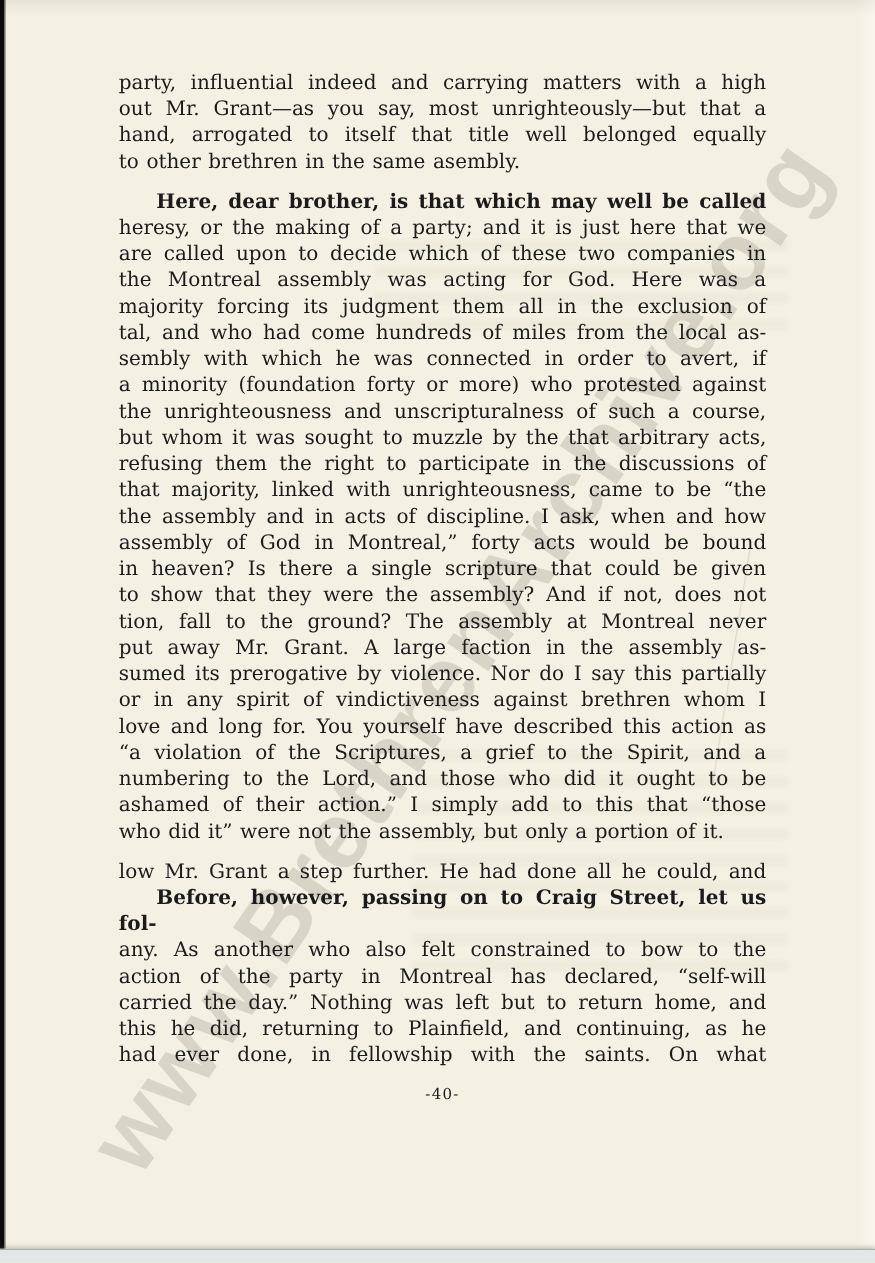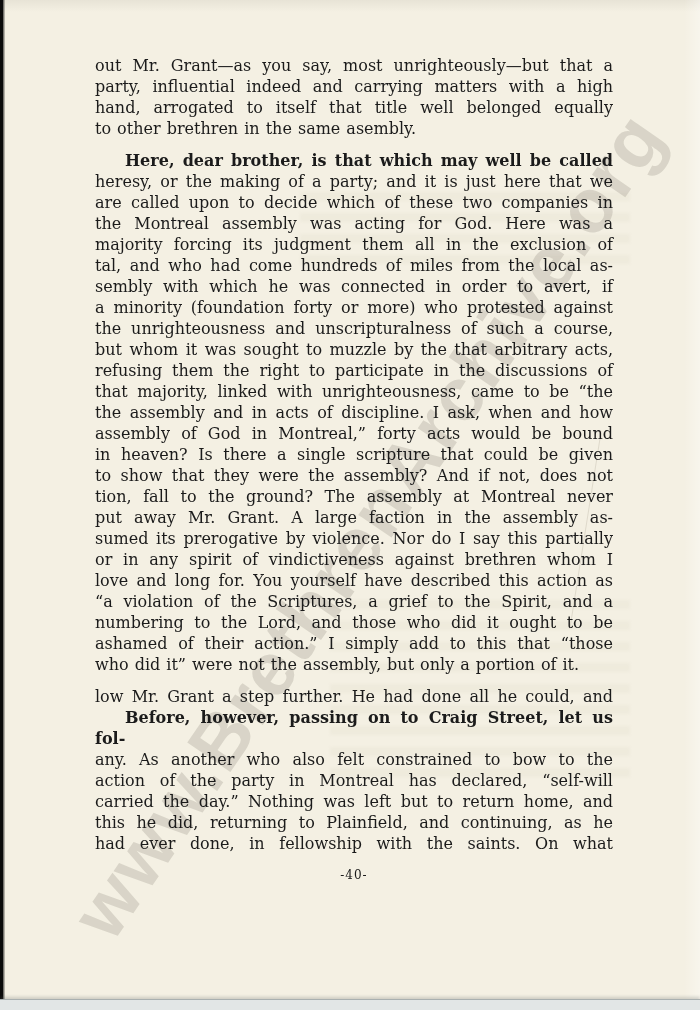--- a/index.html
+++ b/index.html
@@ -74,22 +74,22 @@
 
 <div class="scan-page">
   <div class="watermark">www.BrethrenArchive.org</div>
 
   <div class="ghost ghost-a"></div>
   <div class="ghost ghost-b"></div>
   <div class="crease"></div>
 
   <div class="textblock" id="textblock">
       <div class="para">
+        <div class="line">party, influential indeed and carrying matters with a high</div>
         <div class="line">out Mr. Grant—as you say, most unrighteously—but that a</div>
-        <div class="line">party, influential indeed and carrying matters with a high</div>
         <div class="line">hand, arrogated to itself that title well belonged equally</div>
         <div class="line no-stretch">to other brethren in the same asembly.</div>
       </div>
       <div class="para">
         <div class="line first-indent">Here, dear brother, is that which may well be called</div>
         <div class="line">heresy, or the making of a party; and it is just here that we</div>
         <div class="line">are called upon to decide which of these two companies in</div>
         <div class="line">the Montreal assembly was acting for God.  Here was a</div>
         <div class="line">majority forcing its judgment them all in the exclusion of</div>
         <div class="line">tal, and who had come hundreds of miles from the local as-</div>

